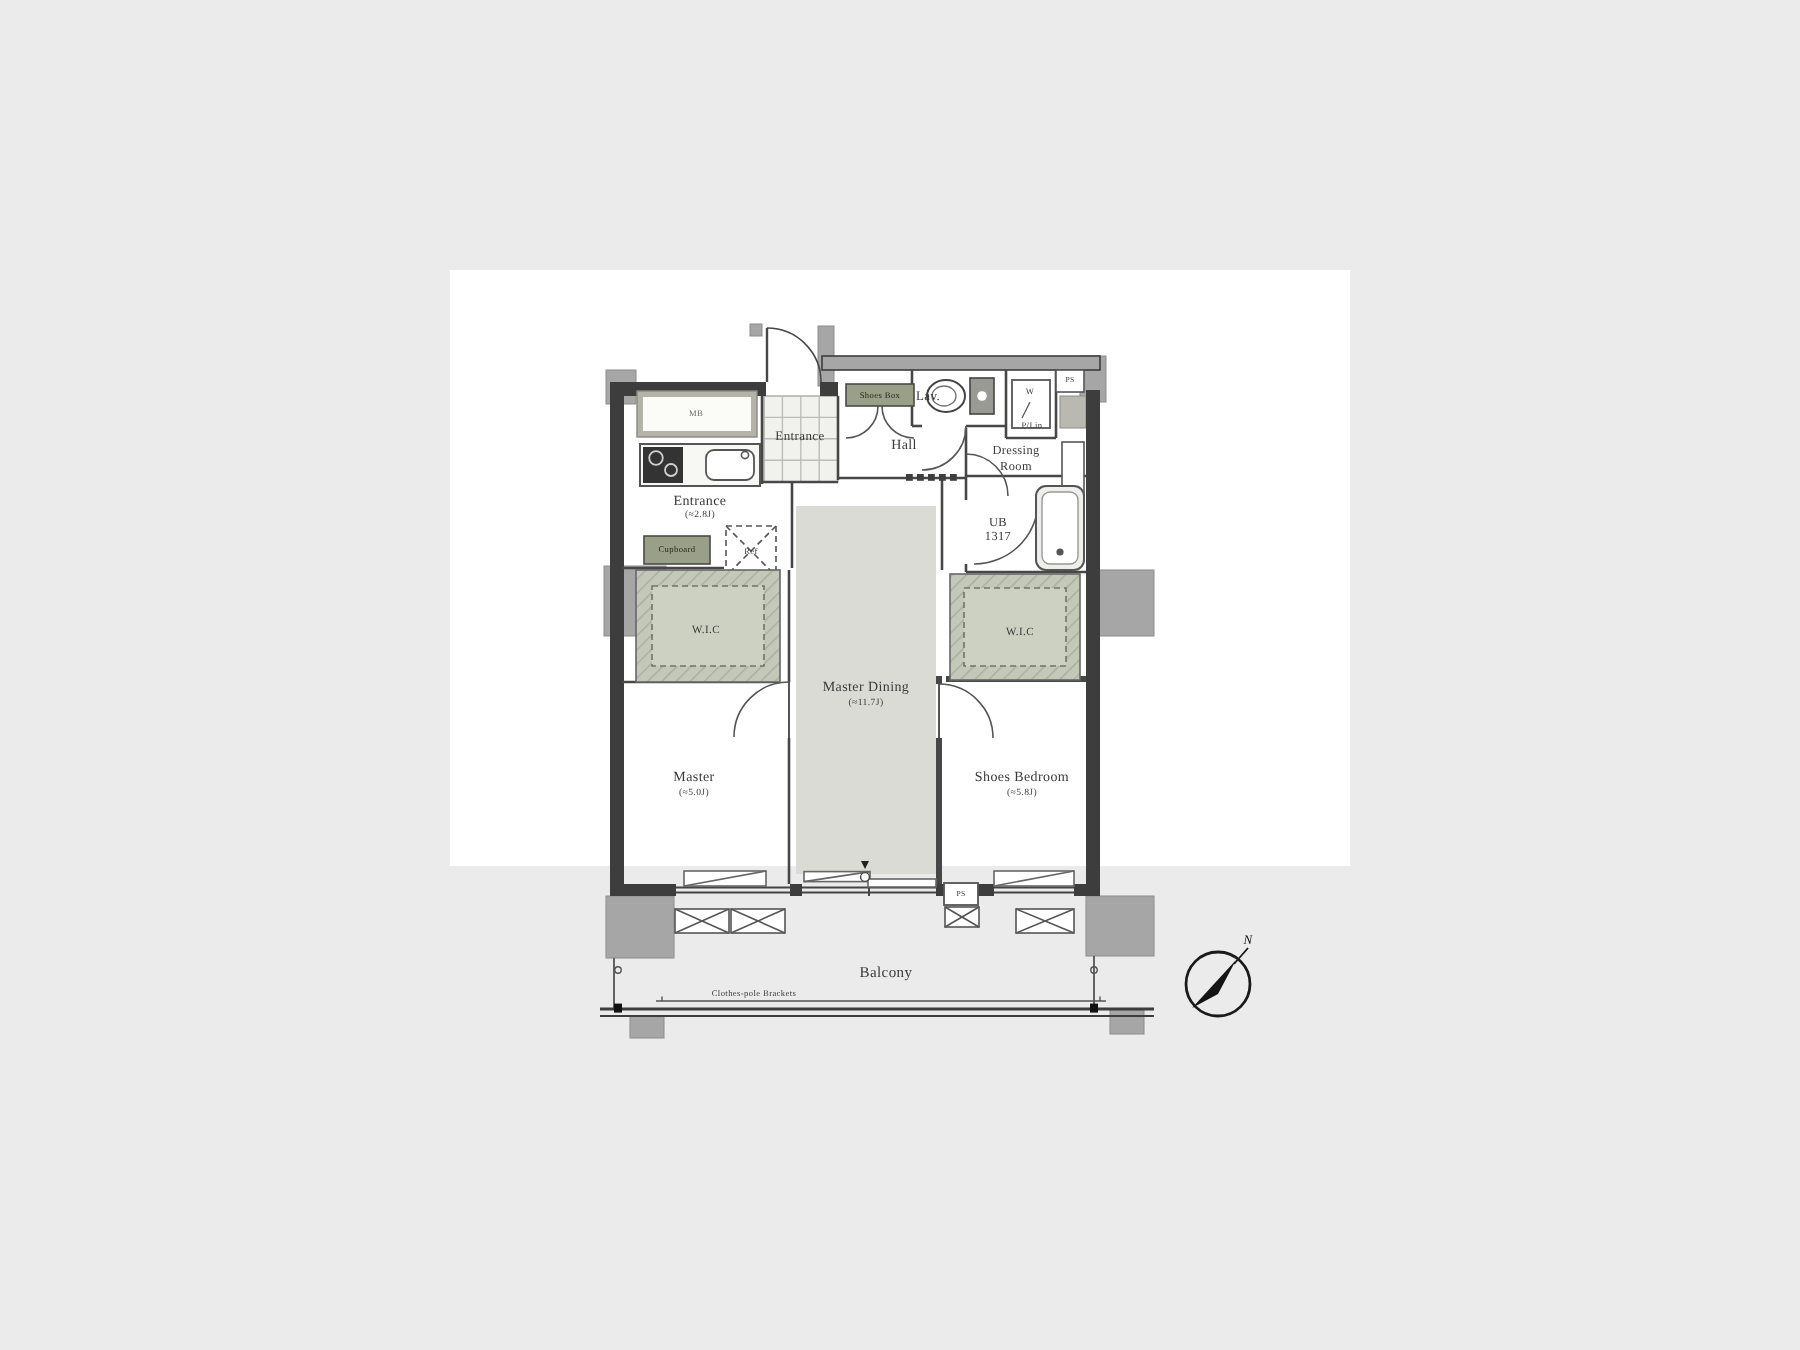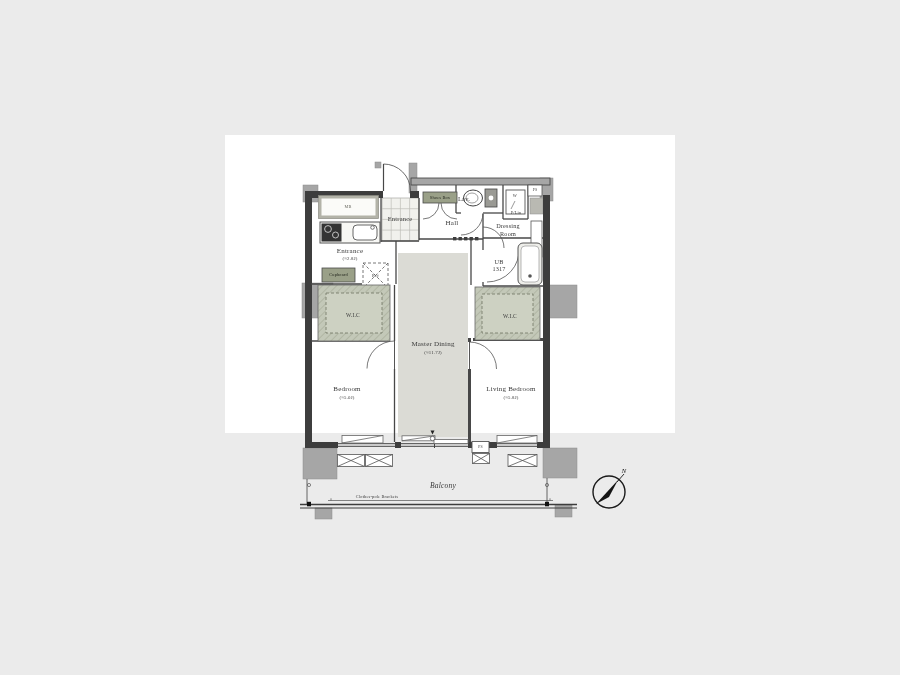--- a/index.html
+++ b/index.html
@@ -3,21 +3,21 @@
 <meta charset="utf-8">
 <style>
   html,body{margin:0;padding:0;}
   body{width:900px;height:675px;overflow:hidden;background:#ebebeb;
        font-family:"Liberation Serif","DejaVu Serif",serif;}
   .stage{position:relative;width:900px;height:675px;background:#ebebeb;}
   .sheet{position:absolute;left:225px;top:135px;width:450px;height:298px;background:#ffffff;}
   .plan-svg{position:absolute;left:0;top:0;width:450px;height:405px;}
   .lbl{position:absolute;transform:translate(-50%,-50%);white-space:nowrap;
        color:#3a3a3a;letter-spacing:.2px;line-height:1;}
-  .f7{font-size:7px;} .f75{font-size:7.5px;font-style:italic;} .f65{font-size:6.5px;} .f6{font-size:6.2px;}
+  .f7{font-size:7px;} .f75{font-size:7.5px;} .f65{font-size:6.5px;} .f6{font-size:6.2px;}
   .f5{font-size:5.5px;} .f48{font-size:4.8px;} .f43{font-size:4.3px;} .f38{font-size:3.8px;}
   .dark{color:#23261e;}
   .nlbl{font-style:italic;font-size:6.5px;color:#111;}
 </style>
 </head>
 <body>
 
 <div class="stage">
   <div class="sheet">
 
@@ -244,22 +244,22 @@
     <span class="lbl f6" style="left:274px;top:126.5px">UB</span>
     <span class="lbl f6" style="left:274px;top:134px">1317</span>
     <span class="lbl f7" style="left:125px;top:116px">Entrance</span>
     <span class="lbl f48" style="left:125px;top:124px">(≈2.8J)</span>
     <span class="lbl f43 dark" style="left:113.5px;top:140px">Cupboard</span>
     <span class="lbl f43" style="left:150.5px;top:141px">Ref</span>
     <span class="lbl f5" style="left:128px;top:181px">W.I.C</span>
     <span class="lbl f5" style="left:285px;top:182px">W.I.C</span>
     <span class="lbl f7" style="left:208px;top:209px">Master Dining</span>
     <span class="lbl f48" style="left:208px;top:218px">(≈11.7J)</span>
-    <span class="lbl f7" style="left:122px;top:254px">Bedroom</span>
+    <span class="lbl f7" style="left:122px;top:254px">Master</span>
     <span class="lbl f48" style="left:122px;top:263px">(≈5.0J)</span>
-    <span class="lbl f7" style="left:286px;top:254px">Living Bedroom</span>
+    <span class="lbl f7" style="left:286px;top:254px">Shoes Bedroom</span>
     <span class="lbl f48" style="left:286px;top:263px">(≈5.8J)</span>
     <span class="lbl f38" style="left:255.5px;top:312.5px">PS</span>
     <span class="lbl f75" style="left:218px;top:351px">Balcony</span>
     <span class="lbl f43" style="left:152px;top:361.5px">Clothes-pole Brackets</span>
     <span class="lbl nlbl" style="left:399px;top:336px">N</span>
   </div>
 </div>
 
 </body></html>

